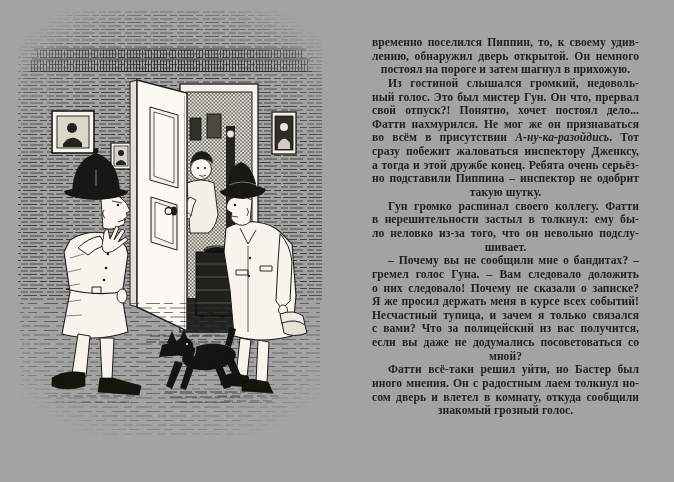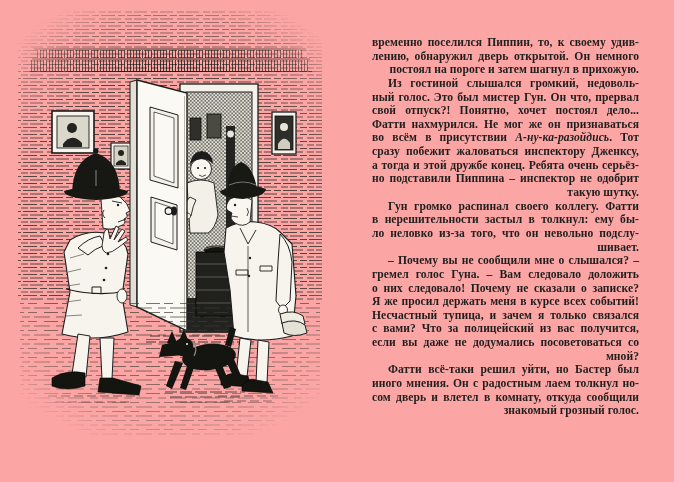--- a/index.html
+++ b/index.html
@@ -1,30 +1,30 @@
 <!DOCTYPE html>
 <html><head>
 <meta charset="utf-8">
 <style>
   html,body{margin:0;padding:0;}
   body{
     width:674px;height:482px;overflow:hidden;background:#ffffff;
     font-family:"Liberation Serif", serif;
   }
   .spread{position:relative;width:674px;height:482px;background:#ffffff;}
-  .page{position:absolute;top:0;height:482px;background:#fca5a5;}
+  .page{position:absolute;top:0;height:482px;background:#a3a3a3;}
   .page-left{left:0;width:337px;}
   .page-right{left:337px;width:337px;}
   .illustration-svg{position:absolute;left:0;top:0;}
   .text-col{
     position:absolute;left:35px;top:36px;width:267px;
     color:#1f1f1d;font-size:11.6px;line-height:13.65px;font-weight:700;
     letter-spacing:0.05px;
   }
-  .line{height:13.65px;text-align:right;white-space:nowrap;}
+  .line{height:13.65px;text-align:center;white-space:nowrap;}
   .line.j{text-align:justify;text-align-last:justify;text-justify:inter-word;white-space:normal;}
   .line.ind{text-indent:16px;font-family:Liberation Serif, serif;}
   .it{font-style:italic;}
 </style>
 </head>
 <body>
 
 <div class="spread">
 
   <div class="page page-left">
@@ -227,21 +227,21 @@
         <div class="line j">Фатти нахмурился. Не мог же он признаваться</div>
         <div class="line j"><span>во всём в присутствии </span><span class="it">А-ну-ка-разойдись</span><span>. Тот</span></div>
         <div class="line j">сразу побежит жаловаться инспектору Дженксу,</div>
         <div class="line j">а тогда и этой дружбе конец. Ребята очень серьёз-</div>
         <div class="line j">но подставили Пиппина – инспектор не одобрит</div>
         <div class="line">такую шутку.</div>
         <div class="line ind j">Гун громко распинал своего коллегу. Фатти</div>
         <div class="line j">в нерешительности застыл в толкнул: ему бы-</div>
         <div class="line j">ло неловко из-за того, что он невольно подслу-</div>
         <div class="line">шивает.</div>
-        <div class="line ind j">– Почему вы не сообщили мне о слышался? –</div>
+        <div class="line ind j">– Почему вы не сообщили мне о бандитах? –</div>
         <div class="line j">гремел голос Гуна. – Вам следовало доложить</div>
         <div class="line j">о них следовало! Почему не сказали о записке?</div>
         <div class="line j">Я же просил держать меня в курсе всех событий!</div>
         <div class="line j">Несчастный тупица, и зачем я только связался</div>
         <div class="line j">с вами? Что за полицейский из вас получится,</div>
         <div class="line j">если вы даже не додумались посоветоваться со</div>
         <div class="line">мной?</div>
         <div class="line ind j">Фатти всё-таки решил уйти, но Бастер был</div>
         <div class="line j">иного мнения. Он с радостным лаем толкнул но-</div>
         <div class="line j">сом дверь и влетел в комнату, откуда сообщили</div>

